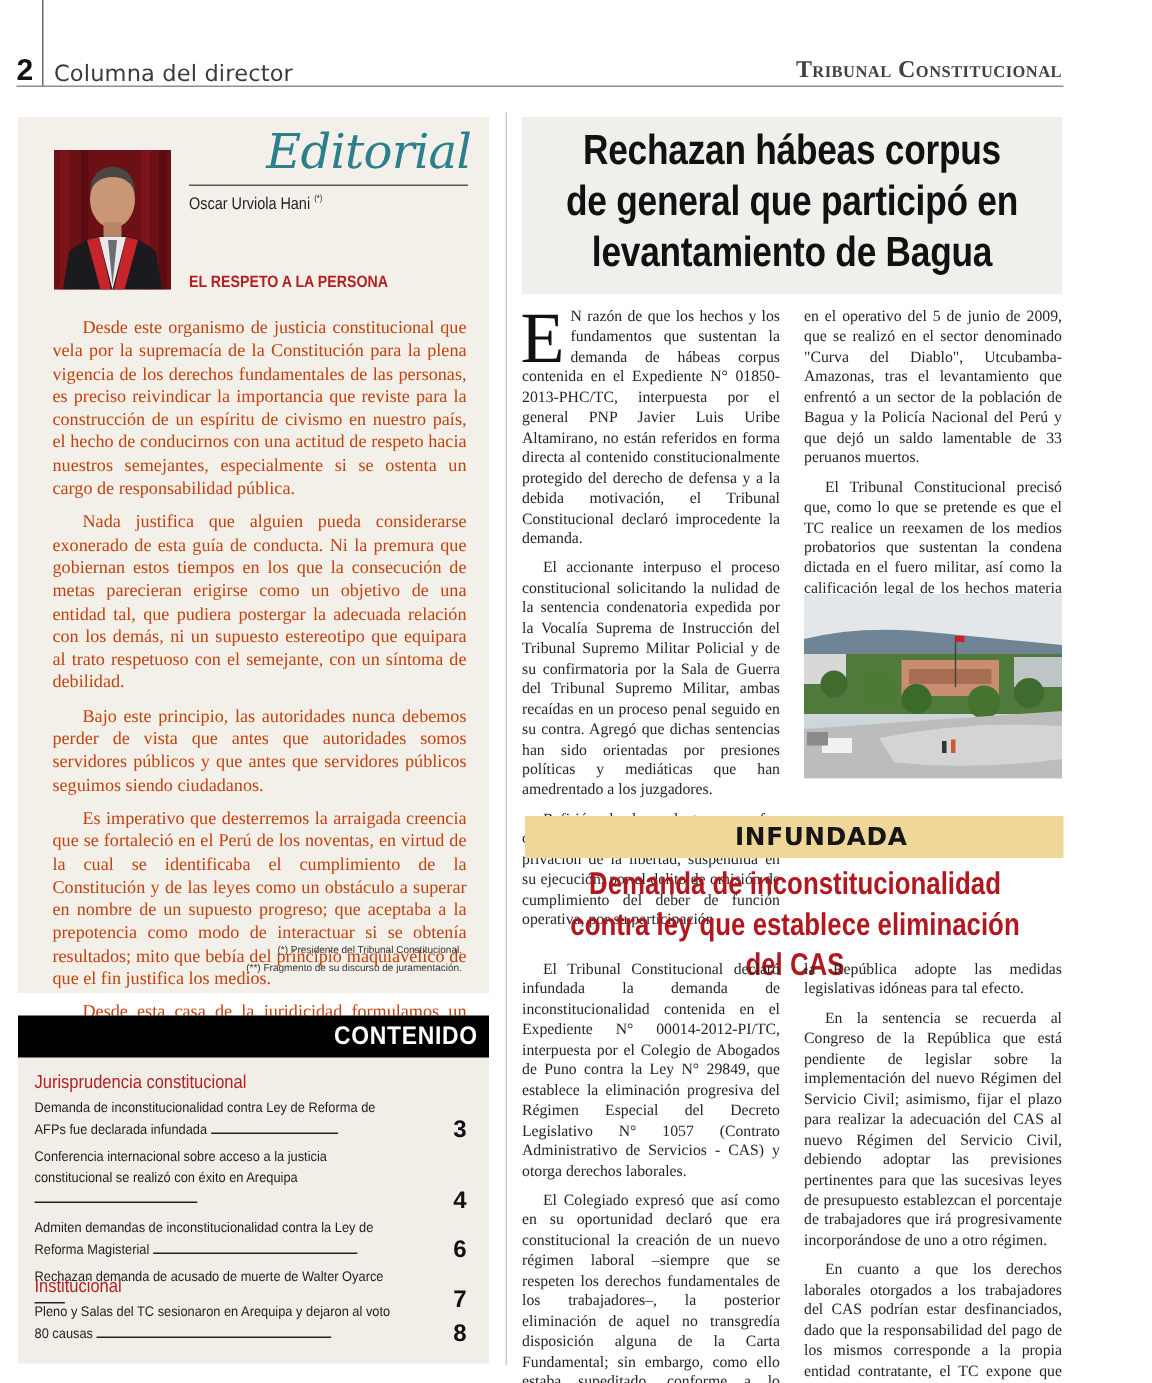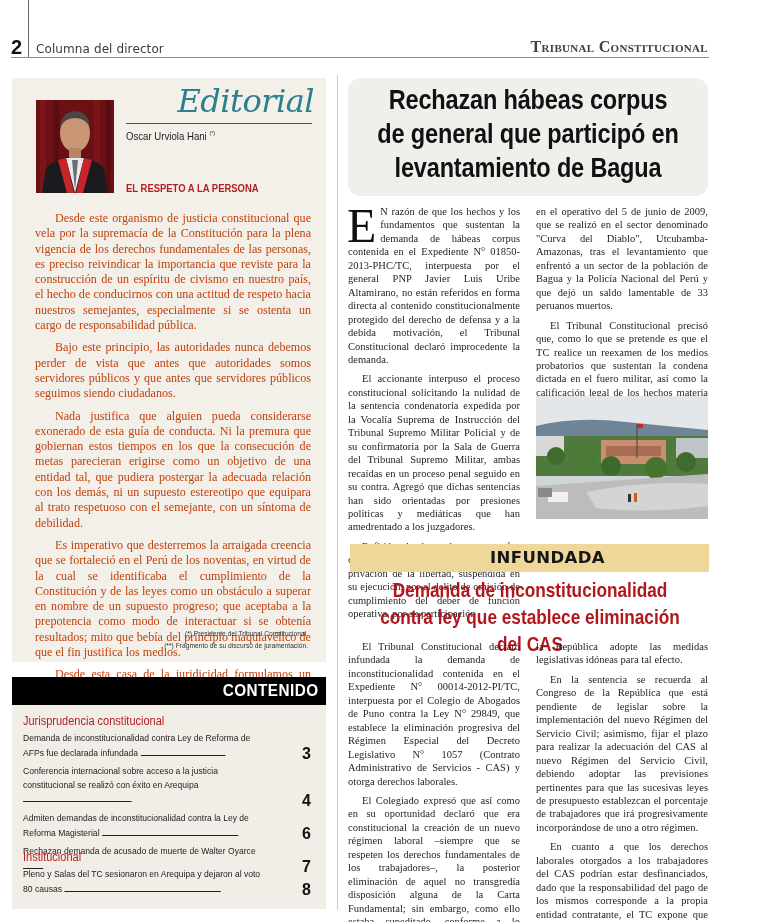--- a/index.html
+++ b/index.html
@@ -3,21 +3,21 @@
 <meta charset="utf-8">
 <style>
   * { box-sizing: border-box; margin: 0; padding: 0; }
   html, body { width: 768px; height: 922px; background: #ffffff; overflow: hidden; }
   body { position: relative; font-family: "Liberation Serif", "DejaVu Serif", serif; color: #1c1c1c; }
 
   
   .page-header { position: absolute; left: 0; top: 0; width: 768px; height: 60px; }
   .header-vline { position: absolute; left: 28px; top: 0; width: 1px; height: 58px; background: #6a6a6a; }
   .page-num { position: absolute; left: 11px; top: 36px; font-family: "Liberation Sans", sans-serif; font-weight: bold; font-size: 20px; color: #111; line-height: 22px; }
-  .section-name { position: absolute; left: 36px; top: 40px; font-family: "DejaVu Sans", sans-serif; font-size: 12px; color: #3b3b3b; line-height: 18px; letter-spacing: 0.1px; }
+  .section-name { position: absolute; left: 36px; top: 40px; font-family: "DejaVu Sans", sans-serif; font-size: 15px; color: #3b3b3b; line-height: 18px; letter-spacing: 0.1px; }
   .brand { position: absolute; right: 60px; top: 38px; font-family: "Liberation Serif", serif; font-weight: bold; color: #404040; font-variant: small-caps; font-size: 16px; letter-spacing: 0.3px; line-height: 18px; }
   .header-rule { position: absolute; left: 11px; top: 57px; width: 698px; height: 1px; background: #8e8e8e; }
   .col-divider { position: absolute; left: 337px; top: 75px; width: 1px; height: 835px; background: #d0cdc7; }
 
   
   .editorial { position: absolute; left: 12px; top: 78px; width: 314px; height: 584px; background: #f3f0ea; }
   .author-photo { position: absolute; left: 24px; top: 22px; width: 78px; height: 93px; background: #6e1114; overflow: hidden; }
   .author-photo svg { width: 100%; height: 100%; display: block; }
   .editorial-title { position: absolute; right: 12px; top: 8px; font-family: "DejaVu Serif", serif; font-style: italic; font-size: 32px; color: #2d7f8c; line-height: 30px; letter-spacing: -0.5px; }
   .editorial-rule { position: absolute; left: 114px; top: 45px; width: 186px; height: 1px; background: #555; }
@@ -34,21 +34,21 @@
   .contenido-bar { position: absolute; left: 0; top: 0; width: 314px; height: 28px; background: #000; }
   .contenido-title { position: absolute; right: 8px; top: 3px; color: #fff; font-family: "Liberation Sans", sans-serif; font-weight: bold; font-size: 17px; line-height: 22px; letter-spacing: 0.5px; transform: scaleX(0.9); transform-origin: right; }
   .toc-section { position: absolute; left: 0; width: 314px; }
   .toc-heading { font-family: "Liberation Sans", sans-serif; font-size: 12.5px; color: #b21e22; line-height: 16px; margin-left: 11px; margin-bottom: 3px; transform: scaleX(0.88); transform-origin: left; white-space: nowrap; }
   .toc-item { position: relative; margin-left: 11px; width: 290px; font-family: "Liberation Sans", sans-serif; font-size: 9.3px; line-height: 13.6px; color: #1d1d1d; margin-bottom: 5px; }
   .toc-text { display: block; width: 260px; transform: scaleX(0.92); transform-origin: left; }
   .toc-line { display: inline-block; border-bottom: 1px solid #222; height: 10px; vertical-align: baseline; }
   .toc-page { position: absolute; right: 2px; bottom: -2px; font-family: "Liberation Sans", sans-serif; font-weight: bold; font-size: 16px; line-height: 16px; color: #111; }
 
   
-  .headline-box { position: absolute; left: 348px; top: 78px; width: 360px; height: 118px; background: #eef0eb; border-radius: 13px; }
+  .headline-box { position: absolute; left: 348px; top: 78px; width: 360px; height: 118px; background: #eef0eb; }
   .headline { position: absolute; left: 0; top: 5px; width: 360px; text-align: center; font-family: "Liberation Sans", sans-serif; font-weight: bold; font-size: 28px; line-height: 34px; color: #111; transform: scaleX(0.84); transform-origin: center; letter-spacing: -0.2px; }
   .article-col { position: absolute; width: 172px; font-size: 10.5px; line-height: 13.45px; text-align: justify; hyphens: auto; color: #252525; }
   .article-col p { text-indent: 14px; margin-bottom: 6px; }
   .article-col p.no-indent { text-indent: 0; }
   .drop-cap { float: left; font-size: 48px; line-height: 38px; margin: 2px 4px 0 -1px; font-family: "Liberation Serif", serif; color: #111; }
   .photo { position: absolute; left: 536px; top: 396px; width: 172px; height: 123px; overflow: hidden; background: #cfd6d9; }
   .photo svg { width: 100%; height: 100%; display: block; }
 
   
   .kicker-bar { position: absolute; left: 350px; top: 544px; width: 359px; height: 28px; background: #efd79a; }
@@ -87,22 +87,22 @@
   </div>
   <div class="editorial-title">Editorial</div>
   <div class="editorial-rule"></div>
   <div class="author-name">
     <span>Oscar Urviola Hani</span>
     <sup>(*)</sup>
   </div>
   <div class="editorial-subtitle">EL RESPETO A LA PERSONA</div>
   <div class="editorial-body">
     <p>Desde este organismo de justicia constitucional que vela por la supremacía de la Constitución para la plena vigencia de los derechos fundamentales de las personas, es preciso reivindicar la importancia que reviste para la construcción de un espíritu de civismo en nuestro país, el hecho de conducirnos con una actitud de respeto hacia nuestros semejantes, especialmente si se ostenta un cargo de responsabilidad pública.</p>
+    <p>Nada justifica que alguien pueda considerarse exonerado de esta guía de conducta. Ni la premura que gobiernan estos tiempos en los que la consecución de metas parecieran erigirse como un objetivo de una entidad tal, que pudiera postergar la adecuada relación con los demás, ni un supuesto estereotipo que equipara al trato respetuoso con el semejante, con un síntoma de debilidad.</p>
     <p>Bajo este principio, las autoridades nunca debemos perder de vista que antes que autoridades somos servidores públicos y que antes que servidores públicos seguimos siendo ciudadanos.</p>
-    <p>Nada justifica que alguien pueda considerarse exonerado de esta guía de conducta. Ni la premura que gobiernan estos tiempos en los que la consecución de metas parecieran erigirse como un objetivo de una entidad tal, que pudiera postergar la adecuada relación con los demás, ni un supuesto estereotipo que equipara al trato respetuoso con el semejante, con un síntoma de debilidad.</p>
     <p>Es imperativo que desterremos la arraigada creencia que se fortaleció en el Perú de los noventas, en virtud de la cual se identificaba el cumplimiento de la Constitución y de las leyes como un obstáculo a superar en nombre de un supuesto progreso; que aceptaba a la prepotencia como modo de interactuar si se obtenía resultados; mito que bebía del principio maquiavélico de que el fin justifica los medios.</p>
     <p><span>Desde esta casa de la juridicidad formulamos un llamado a abandonar esas prácticas cínicas que relativizan la importancia de observar un trato respetuoso con el prójimo, para destacar su relevancia, siguiendo el paradigma kantiano en función del cual la persona vale por lo que es y, por ello, merece respeto.</span><sup>(**)</sup></p>
   </div>
   <div class="editorial-notes">
     <div>(*) Presidente del Tribunal Constitucional.</div>
     <div>(**) Fragmento de su discurso de juramentación.</div>
   </div>
 </div>
 
 <div class="contenido">

